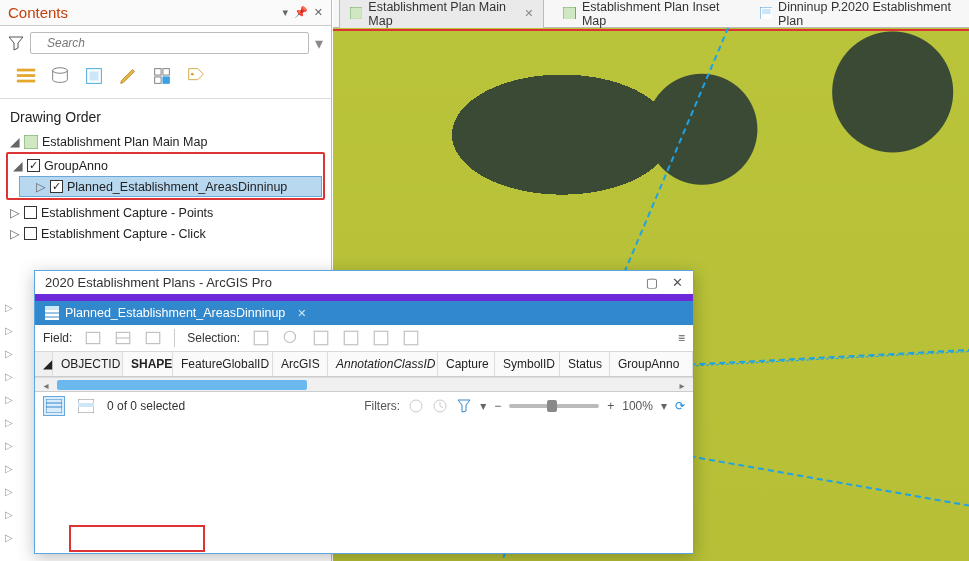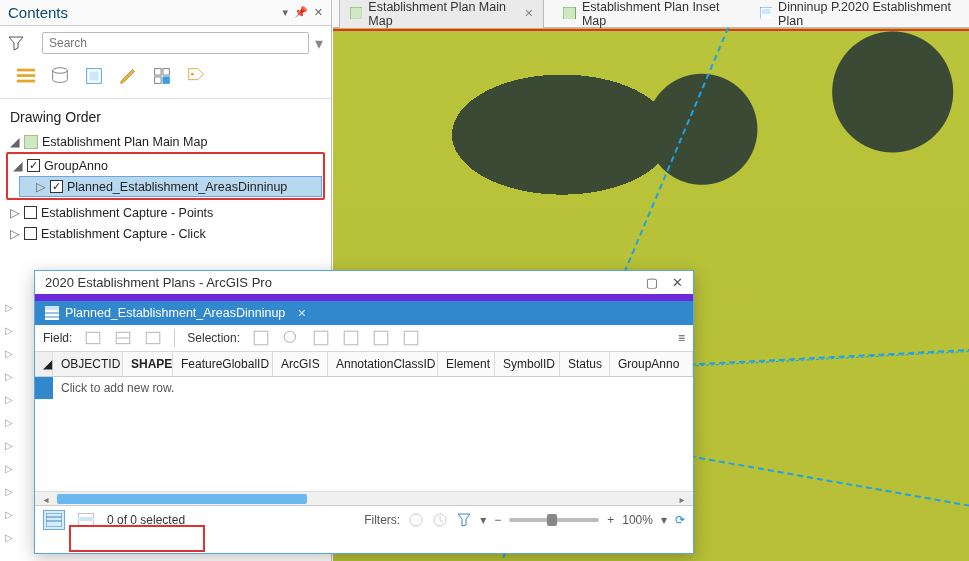--- a/index.html
+++ b/index.html
@@ -1,26 +1,26 @@
 <!DOCTYPE html>
 <html><head>
 <meta charset="utf-8">
 <style>
   * { box-sizing: border-box; font-family: "Segoe UI", Arial, sans-serif; }
   body { margin: 0; width: 969px; height: 561px; background: #fff; position: relative; overflow: hidden; }
 
   
   .contents-panel { position: absolute; left: 0; top: 0; width: 332px; height: 561px; background: #fff; border-right: 1px solid #bbb; }
   .panel-header { display:flex; align-items:center; justify-content:space-between; padding: 4px 8px; border-bottom: 1px solid #ccc; background:#fafafa;}
-  .panel-title { font-size: 15px; color:#0c4a6e; }
+  .panel-title { font-size: 15px; color:#c2410c; }
   .panel-ctrls { display:flex; gap:6px; color:#666; font-size:11px; }
   .panel-ctrls span { cursor:default; }
   .search-row { display:flex; align-items:center; gap:6px; padding: 6px 8px; }
   .filter-icon { width:16px; height:16px; display:inline-flex; align-items:center; justify-content:center; color:#555; }
-  .search-box { flex:1; border:1px solid #bbb; padding:3px 6px; font-size:12px; color:#777; border-radius:2px; height:22px; display:flex; align-items:center;margin-left:12px; }
+  .search-box { flex:1; border:1px solid #bbb; padding:3px 16px; font-size:12px; color:#777; font-style:italic; border-radius:2px; height:22px; display:flex; align-items:center; }
   .tool-row { display:flex; gap:10px; padding: 4px 10px 10px 14px; border-bottom:1px solid #ddd; }
   .tool-row .tb { width:24px; height:24px; display:flex; align-items:center; justify-content:center; }
   .tb svg { width:22px; height:22px; }
   .heading { font-size:14px; color:#222; padding:10px 10px 6px 10px; }
 
   .tree { padding: 0 6px 6px 6px; font-size:12.5px; color:#222; }
   .tree-row { display:flex; align-items:center; gap:4px; padding:3px 2px; position:relative; }
   .tree-caret { width:10px; display:inline-block; color:#666; }
   .tree-icon { width:14px; height:14px; display:inline-flex; align-items:center; justify-content:center; }
   .tree-check { width:13px; height:13px; border:1px solid #333; display:inline-flex; align-items:center; justify-content:center; font-size:10px; background:#fff; }
@@ -67,21 +67,21 @@
   .attr-toolbar .tbtn { width:18px; height:18px; opacity:0.55; }
   .attr-toolbar .sep { width:1px; height:18px; background:#ccc; }
   .attr-toolbar .menu-icon { margin-left:auto; }
   .grid-head { display:flex; font-size:12px; border-bottom:1px solid #ccc; background:#fafafa; }
   .grid-head .cell { padding:5px 8px; border-right:1px solid #ddd; color:#222; white-space:nowrap; }
   .rowptr { width:18px; background:#f0f0f0; border-right:1px solid #ddd; }
   .col-objid { color:#444; background:#f3f3f3; width:70px; }
   .col-shape { width:50px;font-weight:bold; }
   .col-fgid { width:100px; }
   .col-zorder { width:55px; }
-  .col-anncls { width:110px; }
+  .col-anncls { width:110px;font-style:italic; }
   .col-elem { width:57px; }
   .col-sym { width:65px; }
   .col-status { width:50px; }
   .col-text { flex:1; }
   .grid-body { position:relative; height:114px; }
   .new-row { display:flex; align-items:center; height:22px; }
   .new-row .marker { width:18px; background:#3288cc; height:100%; }
   .new-row .hint { padding-left:8px; color:#555; font-size:12px; }
 
   .hscroll-track { position:relative; height:14px; background:#f0f0f0; border-top:1px solid #ddd; }
@@ -331,30 +331,24 @@
     <span class="menu-icon" style="color:#555;">≡</span>
   </div>
 
   <div class="grid-head">
     <div class="cell rowptr">◢</div>
     <div class="cell col-objid">OBJECTID</div>
     <div class="cell col-shape">SHAPE</div>
     <div class="cell col-fgid">FeatureGlobalID</div>
     <div class="cell col-zorder">ArcGIS</div>
     <div class="cell col-anncls">AnnotationClassID</div>
-    <div class="cell col-elem">Element</div>
+    <div class="cell col-elem">Capture</div>
     <div class="cell col-sym">SymbolID</div>
     <div class="cell col-status">Status</div>
     <div class="cell col-text">GroupAnno</div>
-  </div>
-  <div class="grid-body">
-    <div class="new-row">
-      <div class="marker"></div>
-      <div class="hint">Click to add new row.</div>
-    </div>
   </div>
 
   <div class="hscroll-track">
     <span class="hscroll-left">◂</span>
     <div class="hscroll-blue"></div>
     <span class="hscroll-right">▸</span>
   </div>
 
   <div class="status-bar">
     <span class="view-btn">

